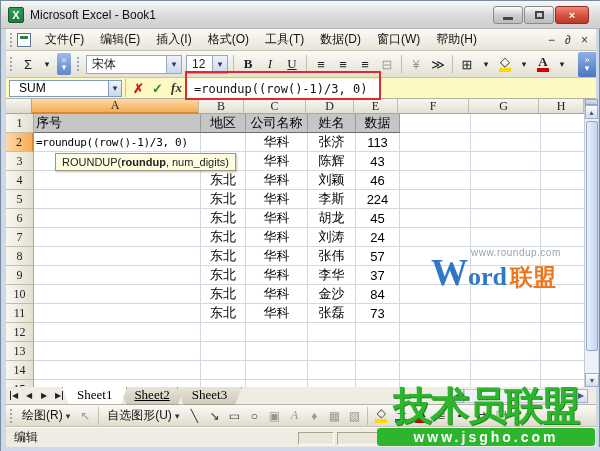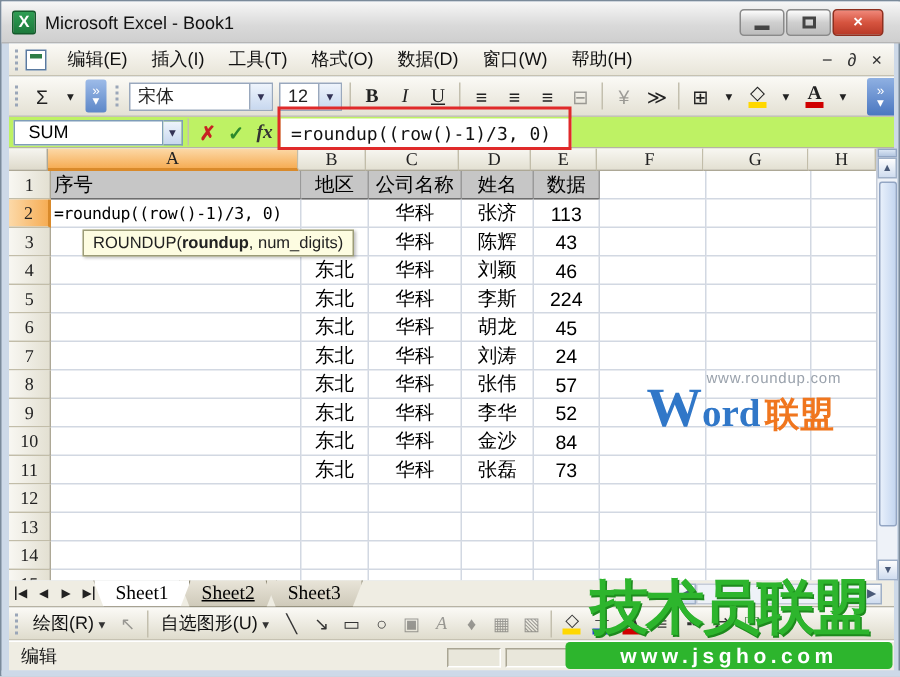--- a/index.html
+++ b/index.html
@@ -54,21 +54,21 @@
     border-radius:2px; color:#fff; font-size:9px; display:flex; flex-direction:column;
     align-items:center; justify-content:center; line-height:7px; margin:0 2px; }
   .colorbar { display:flex; flex-direction:column; align-items:center; line-height:10px; }
   .colorbar .bar { width:12px; height:4px; margin-top:1px; }
   .tb-end { margin-left:auto; width:18px; height:25px; background:linear-gradient(#8fb0e2,#4a77c0);
     color:#fff; display:flex; flex-direction:column; align-items:center; justify-content:center;
     font-size:9px; line-height:8px; border-radius:2px 0 0 2px; }
 
   
   .formulabar { position:absolute; left:5px; top:77px; width:590px; height:21px;
-    background:#bef264; display:flex; align-items:center; border-bottom:1px solid #b7b3a4; }
+    background:#fef9c3; display:flex; align-items:center; border-bottom:1px solid #b7b3a4; }
   .namebox { width:100px; height:17px; background:#fff; border:1px solid #7f9db9;
     margin-left:3px; display:flex; align-items:center; padding-left:9px; font-size:12px; }
   .namebox-dd { width:13px; height:17px; background:linear-gradient(#eef4fc,#c8d8ef);
     border:1px solid #7f9db9; border-left:none; display:flex; align-items:center;
     justify-content:center; font-size:9px; color:#335; }
   .fbtn { width:17px; height:17px; display:flex; align-items:center; justify-content:center;
     font-size:13px; font-weight:bold; margin:0 1px; }
   .fbtn.cancel { color:#c62222; }
   .fbtn.confirm { color:#2c8a2c; }
   .fbtn.fx { font-family:"Liberation Serif", serif; font-style:italic; font-weight:bold; color:#333; font-size:13px; }
@@ -186,24 +186,25 @@
           <span class="maxglyph"></span>
         </div>
       <div class="wbtn close">×</div>
     </div>
   </div>
 
   <div class="menubar">
     <span class="grip"></span>
     <span class="doc-icon"></span>
     <span id="menu-items" style="display:flex;">
+        <span class="menu-item">文件(F)</span>
         <span class="menu-item">编辑(E)</span>
         <span class="menu-item">插入(I)</span>
+        <span class="menu-item">格式(O)</span>
         <span class="menu-item">工具(T)</span>
-        <span class="menu-item">格式(O)</span>
         <span class="menu-item">数据(D)</span>
         <span class="menu-item">窗口(W)</span>
         <span class="menu-item">帮助(H)</span>
       </span>
     <span class="menu-right">
       <span>−</span>
       <span>∂</span>
       <span>×</span>
     </span>
   </div>
@@ -367,21 +368,21 @@
           <div class="cell" style="width: 71px;"></div>
           <div class="cell" style="width: 70px;"></div>
           <div class="cell" style="width: 45px;"></div>
         </div>
         <div class="grid-row">
           <div class="rowhdr">9</div>
           <div class="cell left formula" style="width: 167px;"></div>
           <div class="cell" style="width: 45px;">东北</div>
           <div class="cell" style="width: 62px;">华科</div>
           <div class="cell" style="width: 48px;">李华</div>
-          <div class="cell" style="width: 44px;">52</div>
+          <div class="cell" style="width: 44px;">37</div>
           <div class="cell" style="width: 71px;"></div>
           <div class="cell" style="width: 70px;"></div>
           <div class="cell" style="width: 45px;"></div>
         </div>
         <div class="grid-row">
           <div class="rowhdr">10</div>
           <div class="cell left formula" style="width: 167px;"></div>
           <div class="cell" style="width: 45px;">东北</div>
           <div class="cell" style="width: 62px;">华科</div>
           <div class="cell" style="width: 48px;">金沙</div>

